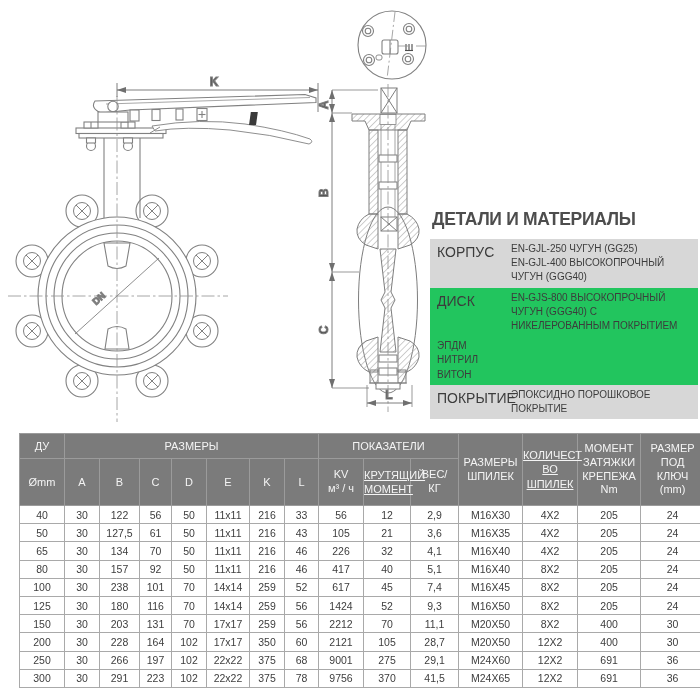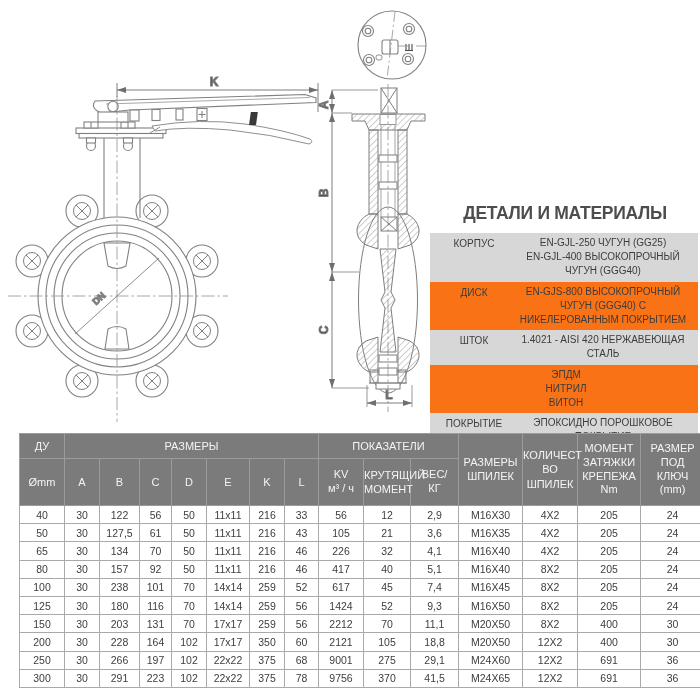--- a/index.html
+++ b/index.html
@@ -7,44 +7,44 @@
   .page {
     position:relative; width:700px; height:700px; background:#ffffff;
     font-family:"Liberation Sans", sans-serif; color:#3e3e3e; overflow:hidden;
   }
   
   .drawings { position:absolute; left:0; top:0; width:700px; height:430px; }
   .dimtext { fill:#4a4a4a; font-size:12px; font-weight:bold; font-family:"Liberation Sans",sans-serif; }
   .dntext  { fill:#6a6a6a; font-size:9.5px; font-weight:bold; font-family:"Liberation Sans",sans-serif; }
 
   
-  .materials { position:absolute; left:430px; top:203px; width:268px;text-align:center; }
+  .materials { position:absolute; left:430px; top:209px; width:268px; }
   .materials h2 {
     font-size:17.5px; font-weight:bold; color:#4d4d4d; letter-spacing:-0.3px;
     margin:0 0 9px 2px;
   }
-  .mat-row { display:flex; padding:3px 0 3px 7px; background:#f97316; }
+  .mat-row { display:flex; padding:3px 0 3px 7px; background:#22c55e; }
   .mat-row.shaded { background:#d7d7d7; }
-  .mat-label { width:74px; flex:none; font-size:10px; line-height:1.4; padding-top:1px; color:#3c3c3c; }
+  .mat-label { width:74px; flex:none; font-size:14px; line-height:1.4; padding-top:1px; color:#3c3c3c; }
   .mat-value { flex:1; font-size:10px; line-height:1.42; white-space:pre-line; color:#3c3c3c; padding-right:3px; }
 
   
   table.spec {
     position:absolute; left:19px; top:433px; width:685px;
     border-collapse:collapse; table-layout:fixed;
   }
   table.spec th {
     background:#7b7b7b; color:#f4f4f4; font-weight:normal;
     border:1px solid #9b9b9b; text-align:center; vertical-align:middle;
     font-size:11px;
   }
   table.spec thead tr:first-child th { height:25px; }
   table.spec thead tr:last-child th { height:47px; }
   th.pre { white-space:pre-line; line-height:1.25; }
-  th.sm { font-size:7.5px; line-height:1.3; }
+  th.sm { font-size:7.5px; line-height:1.3;text-decoration:underline; }
   th.kv { font-size:10px;margin-top:40px; }
   table.spec td {
     background:#ffffff; color:#3d3d3d; border:1px solid #a9a9a9;
     text-align:center; vertical-align:middle; font-size:10.5px; height:18.2px;
     overflow:hidden;
   }
   table.spec { border:1px solid #8f8f8f; }
 </style>
 </head>
 <body>
@@ -250,24 +250,20 @@
   <div class="materials">
     <h2>ДЕТАЛИ И МАТЕРИАЛЫ</h2>
     <div class="mat-row shaded">
       <div class="mat-label">КОРПУС</div>
       <div class="mat-value">EN-GJL-250 ЧУГУН (GG25)
 EN-GJL-400 ВЫСОКОПРОЧНЫЙ ЧУГУН (GGG40)</div>
     </div>
     <div class="mat-row">
       <div class="mat-label">ДИСК</div>
       <div class="mat-value">EN-GJS-800 ВЫСОКОПРОЧНЫЙ ЧУГУН (GGG40) С НИКЕЛЕРОВАННЫМ ПОКРЫТИЕМ</div>
-    </div>
-    <div class="mat-row shaded">
-      <div class="mat-label">ШТОК</div>
-      <div class="mat-value">1.4021 - AISI 420 НЕРЖАВЕЮЩАЯ СТАЛЬ</div>
     </div>
     <div class="mat-row">
       <div class="mat-value">ЭПДМ
 НИТРИЛ
 ВИТОН</div>
     </div>
     <div class="mat-row shaded">
       <div class="mat-label">ПОКРЫТИЕ</div>
       <div class="mat-value">ЭПОКСИДНО ПОРОШКОВОЕ ПОКРЫТИЕ</div>
     </div>
@@ -450,21 +446,21 @@
           <td>200</td>
           <td>30</td>
           <td>228</td>
           <td>164</td>
           <td>102</td>
           <td>17x17</td>
           <td>350</td>
           <td>60</td>
           <td>2121</td>
           <td>105</td>
-          <td>18,8</td>
+          <td>28,7</td>
           <td>M20X50</td>
           <td>12X2</td>
           <td>400</td>
           <td>30</td>
         </tr>
         <tr>
           <td>250</td>
           <td>30</td>
           <td>266</td>
           <td>197</td>

